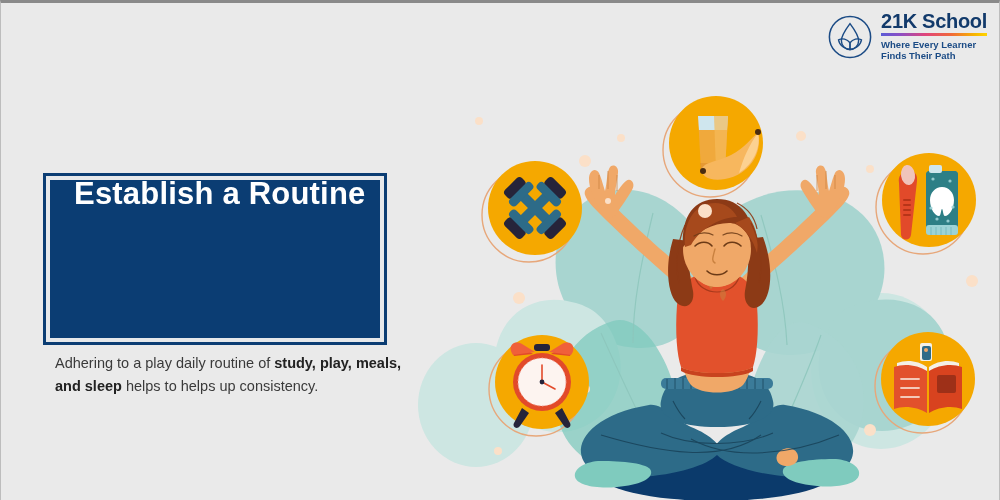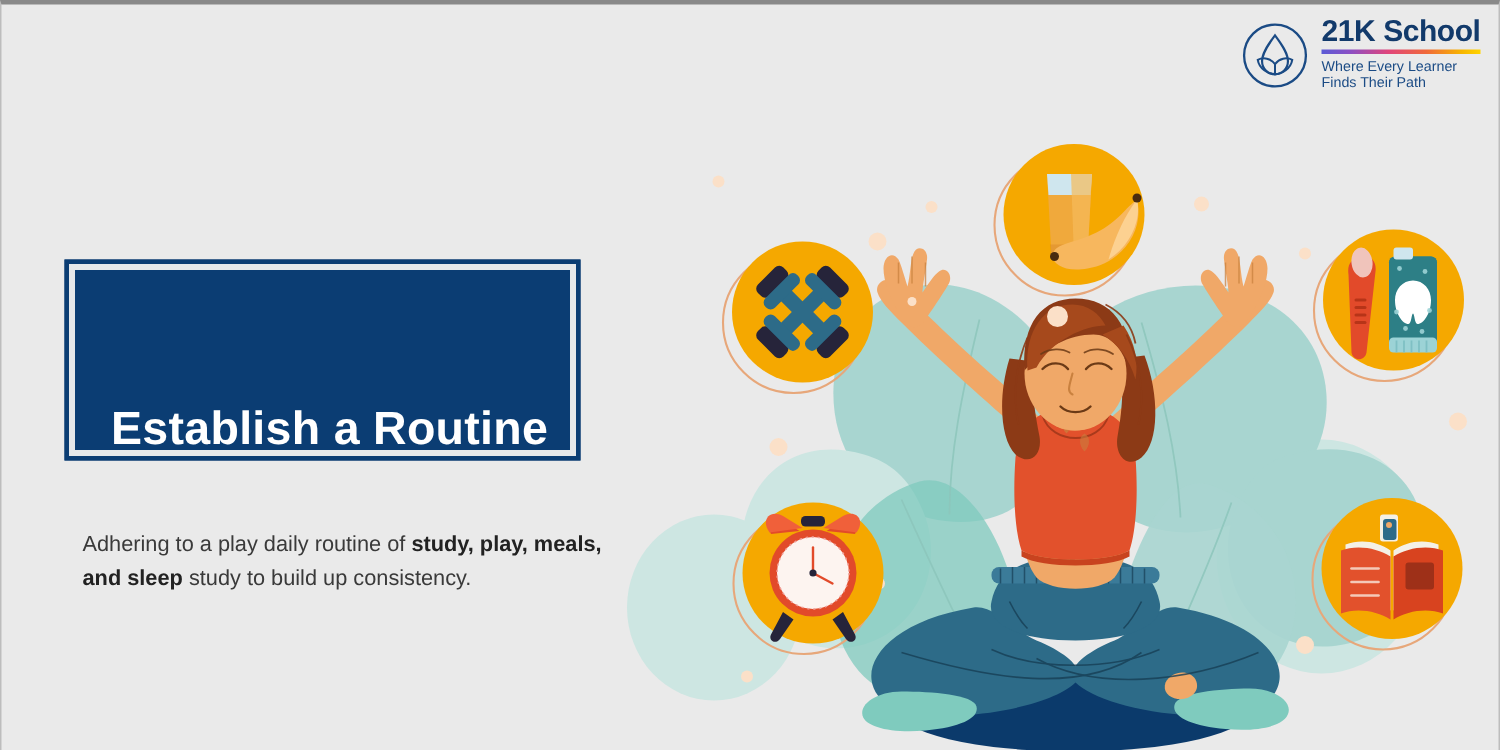--- a/index.html
+++ b/index.html
@@ -28,34 +28,34 @@
   #logo-text { display: flex; flex-direction: column; line-height: 1; }
   #logo-name {
     font-size: 20px; font-weight: bold; color: #123a6b;
     letter-spacing: -0.3px;
   }
   #logo-rule {
     height: 2.5px; margin: 2px 0 3px 0;
     background: linear-gradient(to right, #5b5bd6 0%, #8b4fc4 18%, #e0457b 42%, #f0693a 66%, #f7b500 88%, #ffd400 100%);
   }
   #logo-tag {
-    font-size: 9.5px; font-weight: normal; color: #1b4b85;
+    font-size: 9.5px; font-weight: bold; color: #1b4b85;
     line-height: 1.25;
   }
 
   
   #title-box {
     position: absolute; left: 42px; top: 170px;
-    width: 344px; height: 134px;
+    width: 344px; height: 172px;
     background: #0b3d73;
     border: 3px solid #0b3d73;
     outline: 0;
     box-sizing: border-box;
     box-shadow: inset 0 0 0 4px #e6e8ea, inset 0 0 0 6px #0b3d73;
-    display: flex; align-items: flex-end;
+    display: flex; align-items: flex-start;
   }
   #title-text {
     color: #ffffff;
     font-size: 31px;
     font-weight: bold;
     padding-left: 28px;
     letter-spacing: 0.2px;
   }
 
   
@@ -289,21 +289,21 @@
         <rect x="936" y="372" width="19" height="18" rx="2" fill="#9e3018"></rect>
       </g>
     </g>
 
   </svg>
 
   <div id="title-box">
     <span id="title-text">Establish a Routine</span>
   </div>
 
-  <p id="body-copy"><span>Adhering to a play daily routine of </span><b>study, play, meals, and sleep</b><span> study to build up consistency.</span></p>
+  <p id="body-copy"><span>Adhering to a play daily routine of </span><b>study, play, meals, and sleep</b><span> helps to helps up consistency.</span></p>
 
   <div id="logo">
     <svg id="logo-mark" viewBox="0 0 48 48">
       <circle cx="24" cy="24" r="21.5" fill="none" stroke="#1b4b85" stroke-width="1.6"></circle>
       <path d="M24 10 C30 18 33 23 33 28 C33 33 29 37 24 37 C19 37 15 33 15 28 C15 23 18 18 24 10 Z" fill="none" stroke="#1b4b85" stroke-width="1.5"></path>
       <path d="M24 37 C19 37 13 33 12 27 C16 25 21 26 24 30 Z" fill="none" stroke="#1b4b85" stroke-width="1.4"></path>
       <path d="M24 37 C29 37 35 33 36 27 C32 25 27 26 24 30 Z" fill="none" stroke="#1b4b85" stroke-width="1.4"></path>
     </svg>
     <div id="logo-text">
       <div id="logo-name">21K School</div>

